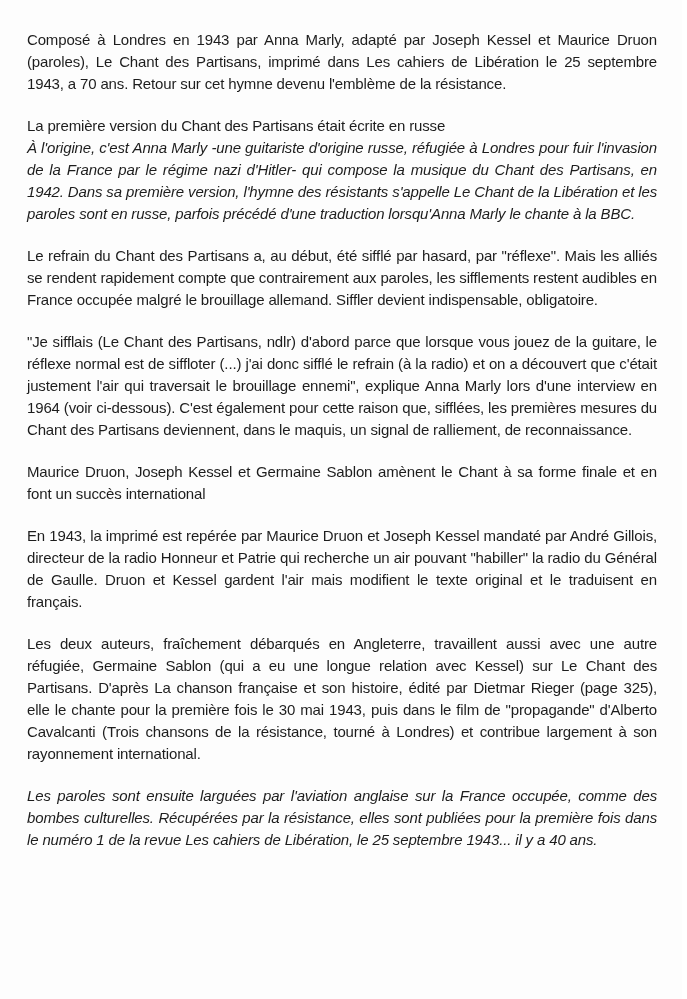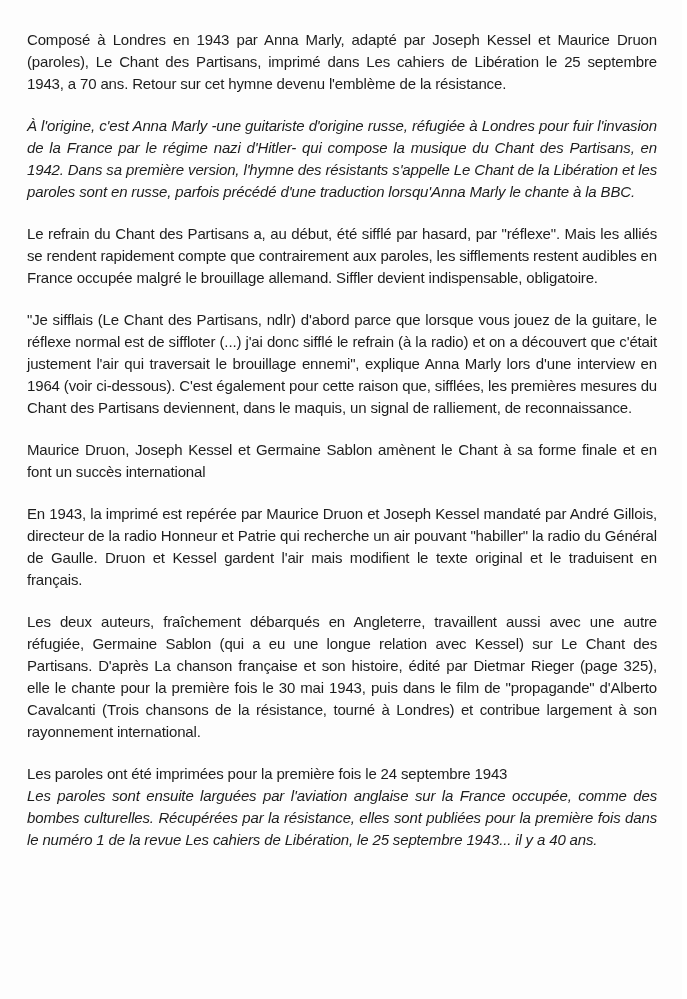--- a/index.html
+++ b/index.html
@@ -45,32 +45,32 @@
   }
 </style>
 </head>
 <body>
 
 <div class="page">
 
   <p class="para">Composé à Londres en 1943 par Anna Marly, adapté par Joseph Kessel et Maurice Druon (paroles), Le Chant des Partisans, imprimé dans Les cahiers de Libération le 25 septembre 1943, a 70 ans. Retour sur cet hymne devenu l'emblème de la résistance.</p>
 
   <div class="block">
+    <div class="lead-line">La première version du Chant des Partisans était écrite en russe</div>
     <div class="block-body">À l'origine, c'est Anna Marly -une guitariste d'origine russe, réfugiée à Londres pour fuir l'invasion de la France par le régime nazi d'Hitler- qui compose la musique du Chant des Partisans, en 1942. Dans sa première version, l'hymne des résistants s'appelle Le Chant de la Libération et les paroles sont en russe, parfois précédé d'une traduction lorsqu'Anna Marly le chante à la BBC.</div>
   </div>
 
 
   <p class="para">Le refrain du Chant des Partisans a, au début, été sifflé par hasard, par "réflexe". Mais les alliés se rendent rapidement compte que contrairement aux paroles, les sifflements restent audibles en France occupée malgré le brouillage allemand. Siffler devient indispensable, obligatoire.</p>
 
   <p class="para">"Je sifflais (Le Chant des Partisans, ndlr) d'abord parce que lorsque vous jouez de la guitare, le réflexe normal est de siffloter (...) j'ai donc sifflé le refrain (à la radio) et on a découvert que c'était justement l'air qui traversait le brouillage ennemi", explique Anna Marly lors d'une interview en 1964 (voir ci-dessous). C'est également pour cette raison que, sifflées, les premières mesures du Chant des Partisans deviennent, dans le maquis, un signal de ralliement, de reconnaissance.</p>
 
   <p class="para">Maurice Druon, Joseph Kessel et Germaine Sablon amènent le Chant à sa forme finale et en font un succès international</p>
 
   <p class="para">En 1943, la imprimé est repérée par Maurice Druon et Joseph Kessel mandaté par André Gillois, directeur de la radio Honneur et Patrie qui recherche un air pouvant "habiller" la radio du Général de Gaulle. Druon et Kessel gardent l'air mais modifient le texte original et le traduisent en français.</p>
 
   <p class="para">Les deux auteurs, fraîchement débarqués en Angleterre, travaillent aussi avec une autre réfugiée, Germaine Sablon (qui a eu une longue relation avec Kessel) sur Le Chant des Partisans. D'après La chanson française et son histoire,  édité par Dietmar Rieger (page 325), elle le chante pour la première fois le 30 mai 1943, puis dans le film de "propagande" d'Alberto Cavalcanti (Trois chansons de la résistance, tourné à Londres) et contribue largement à son rayonnement international.</p>
 
   <div class="block">
-    <div class="lead-line">Les paroles ont été imprimées pour la première fois le 24 septembre 1943</div>
     <div class="block-body">Les paroles sont ensuite larguées par l'aviation anglaise sur la France occupée, comme des bombes culturelles. Récupérées par la résistance, elles sont publiées pour la première fois dans le numéro 1 de la revue Les cahiers de Libération, le 25 septembre 1943... il y a 40 ans.</div>
   </div>
 
 </div>
 
 </body></html>

